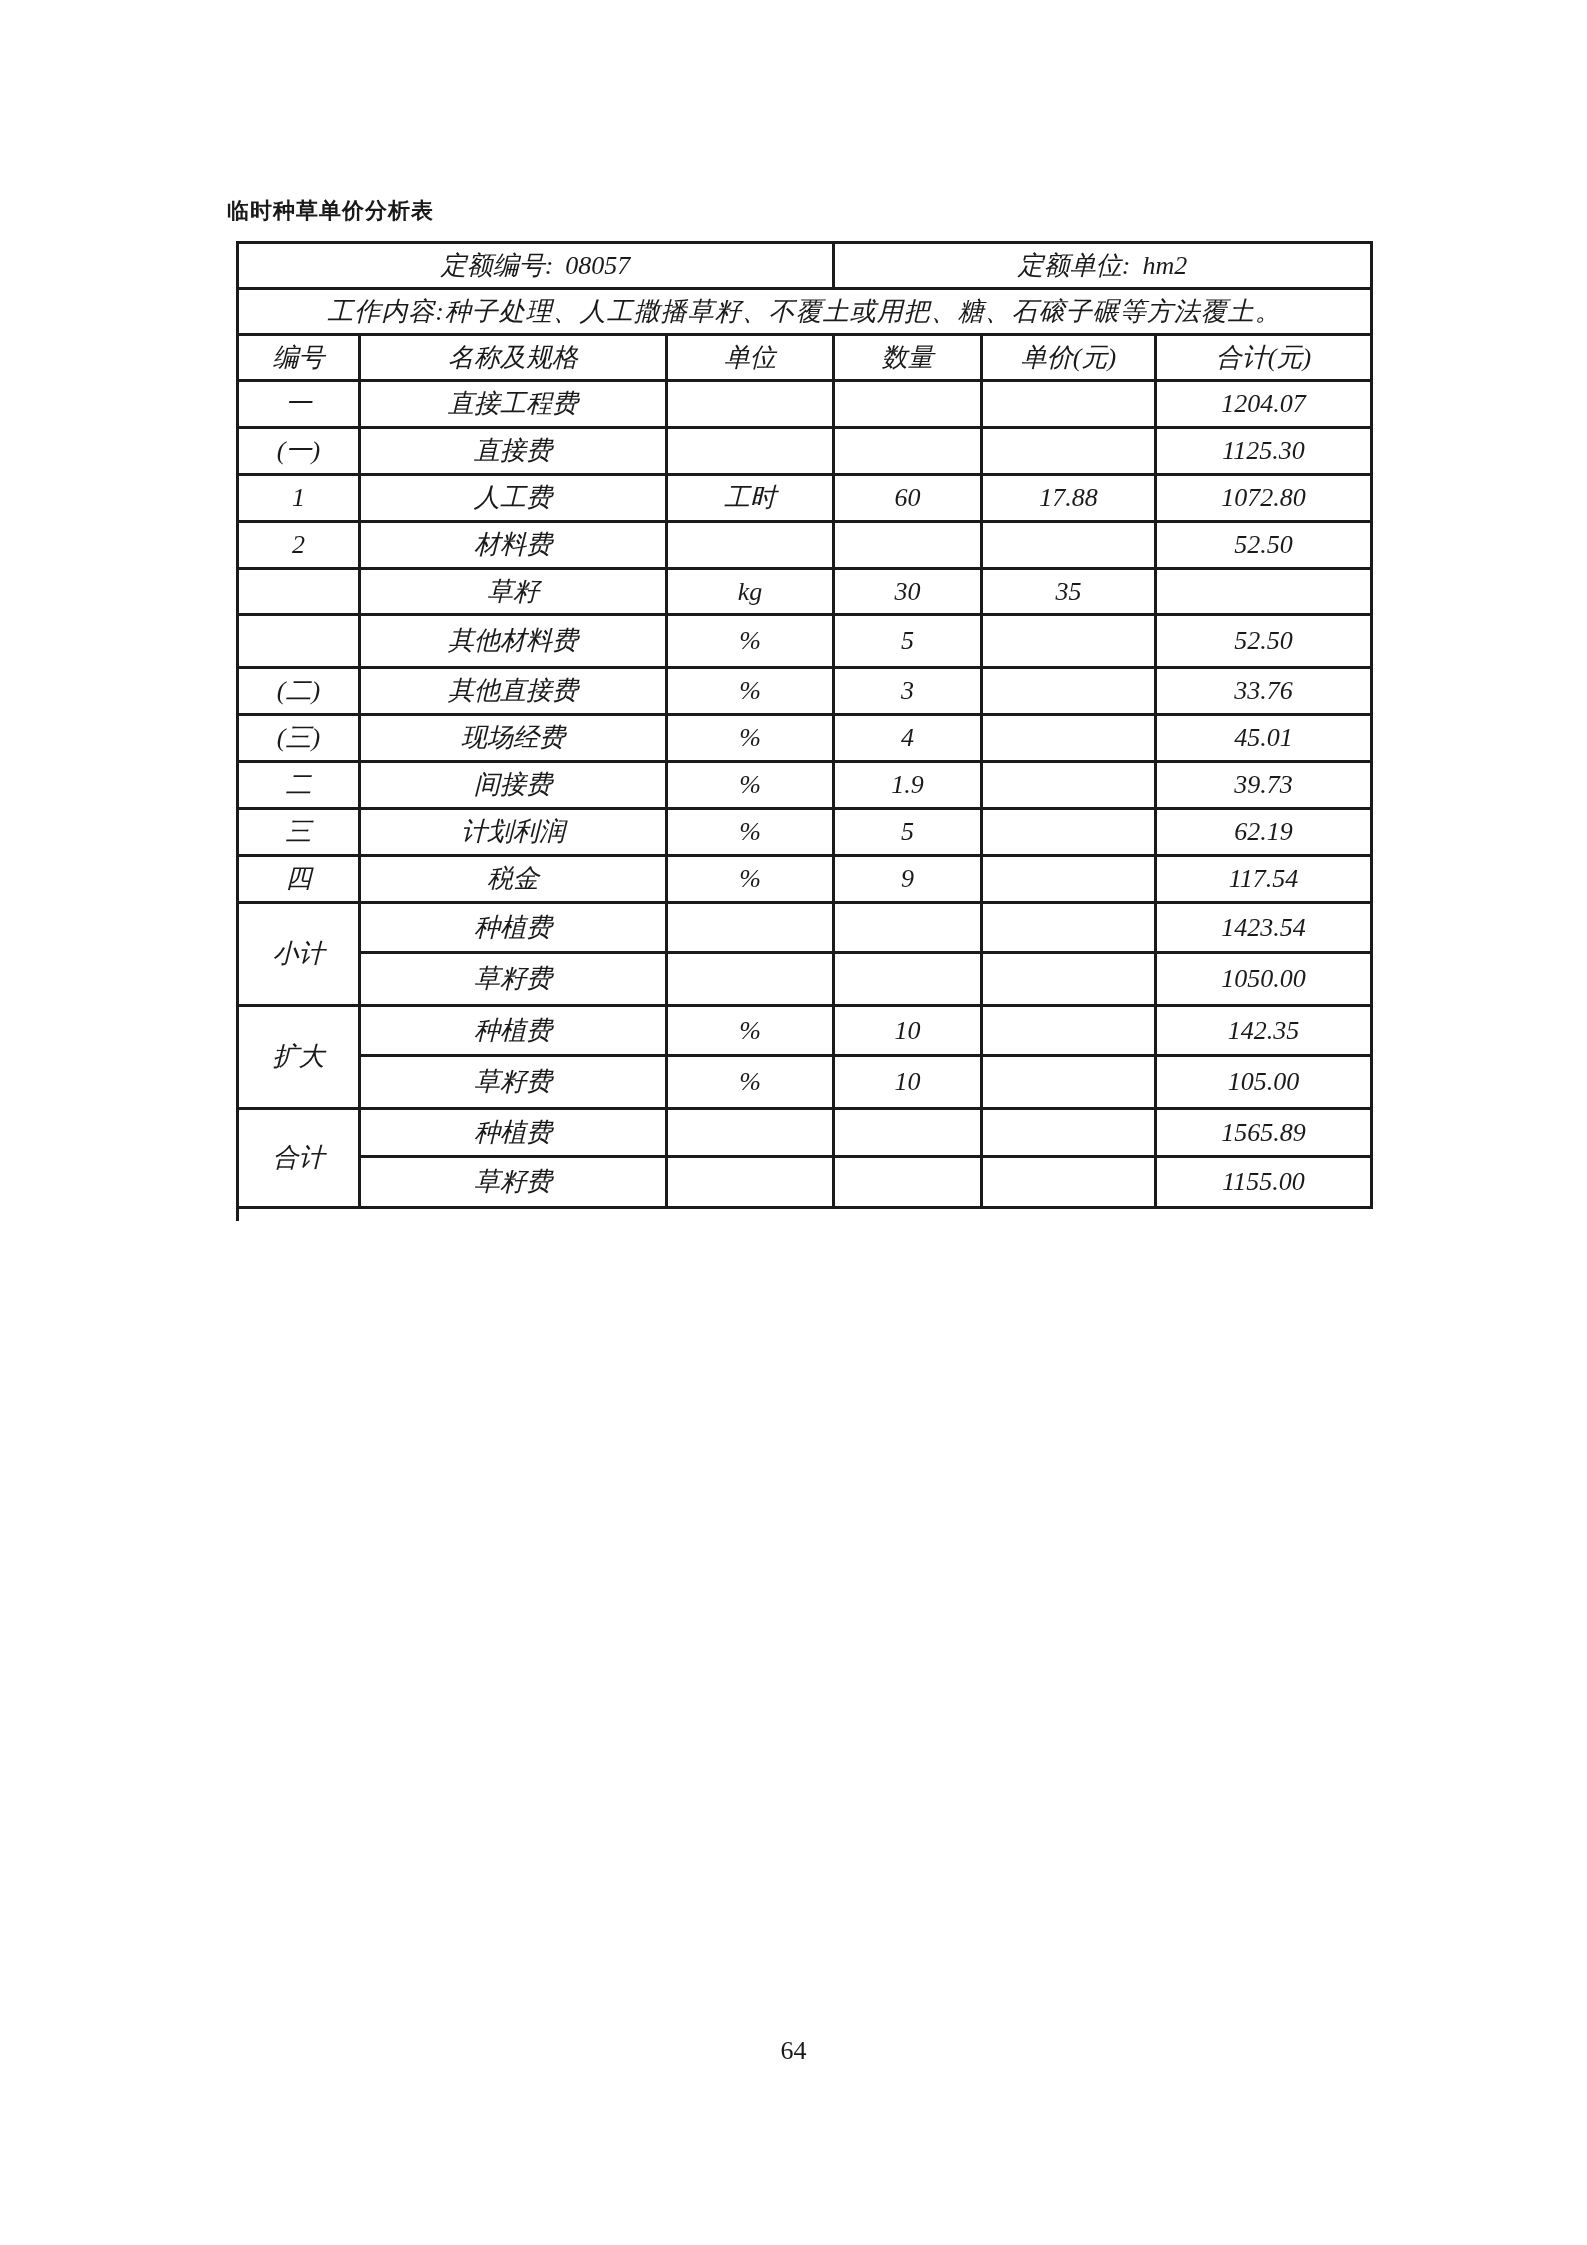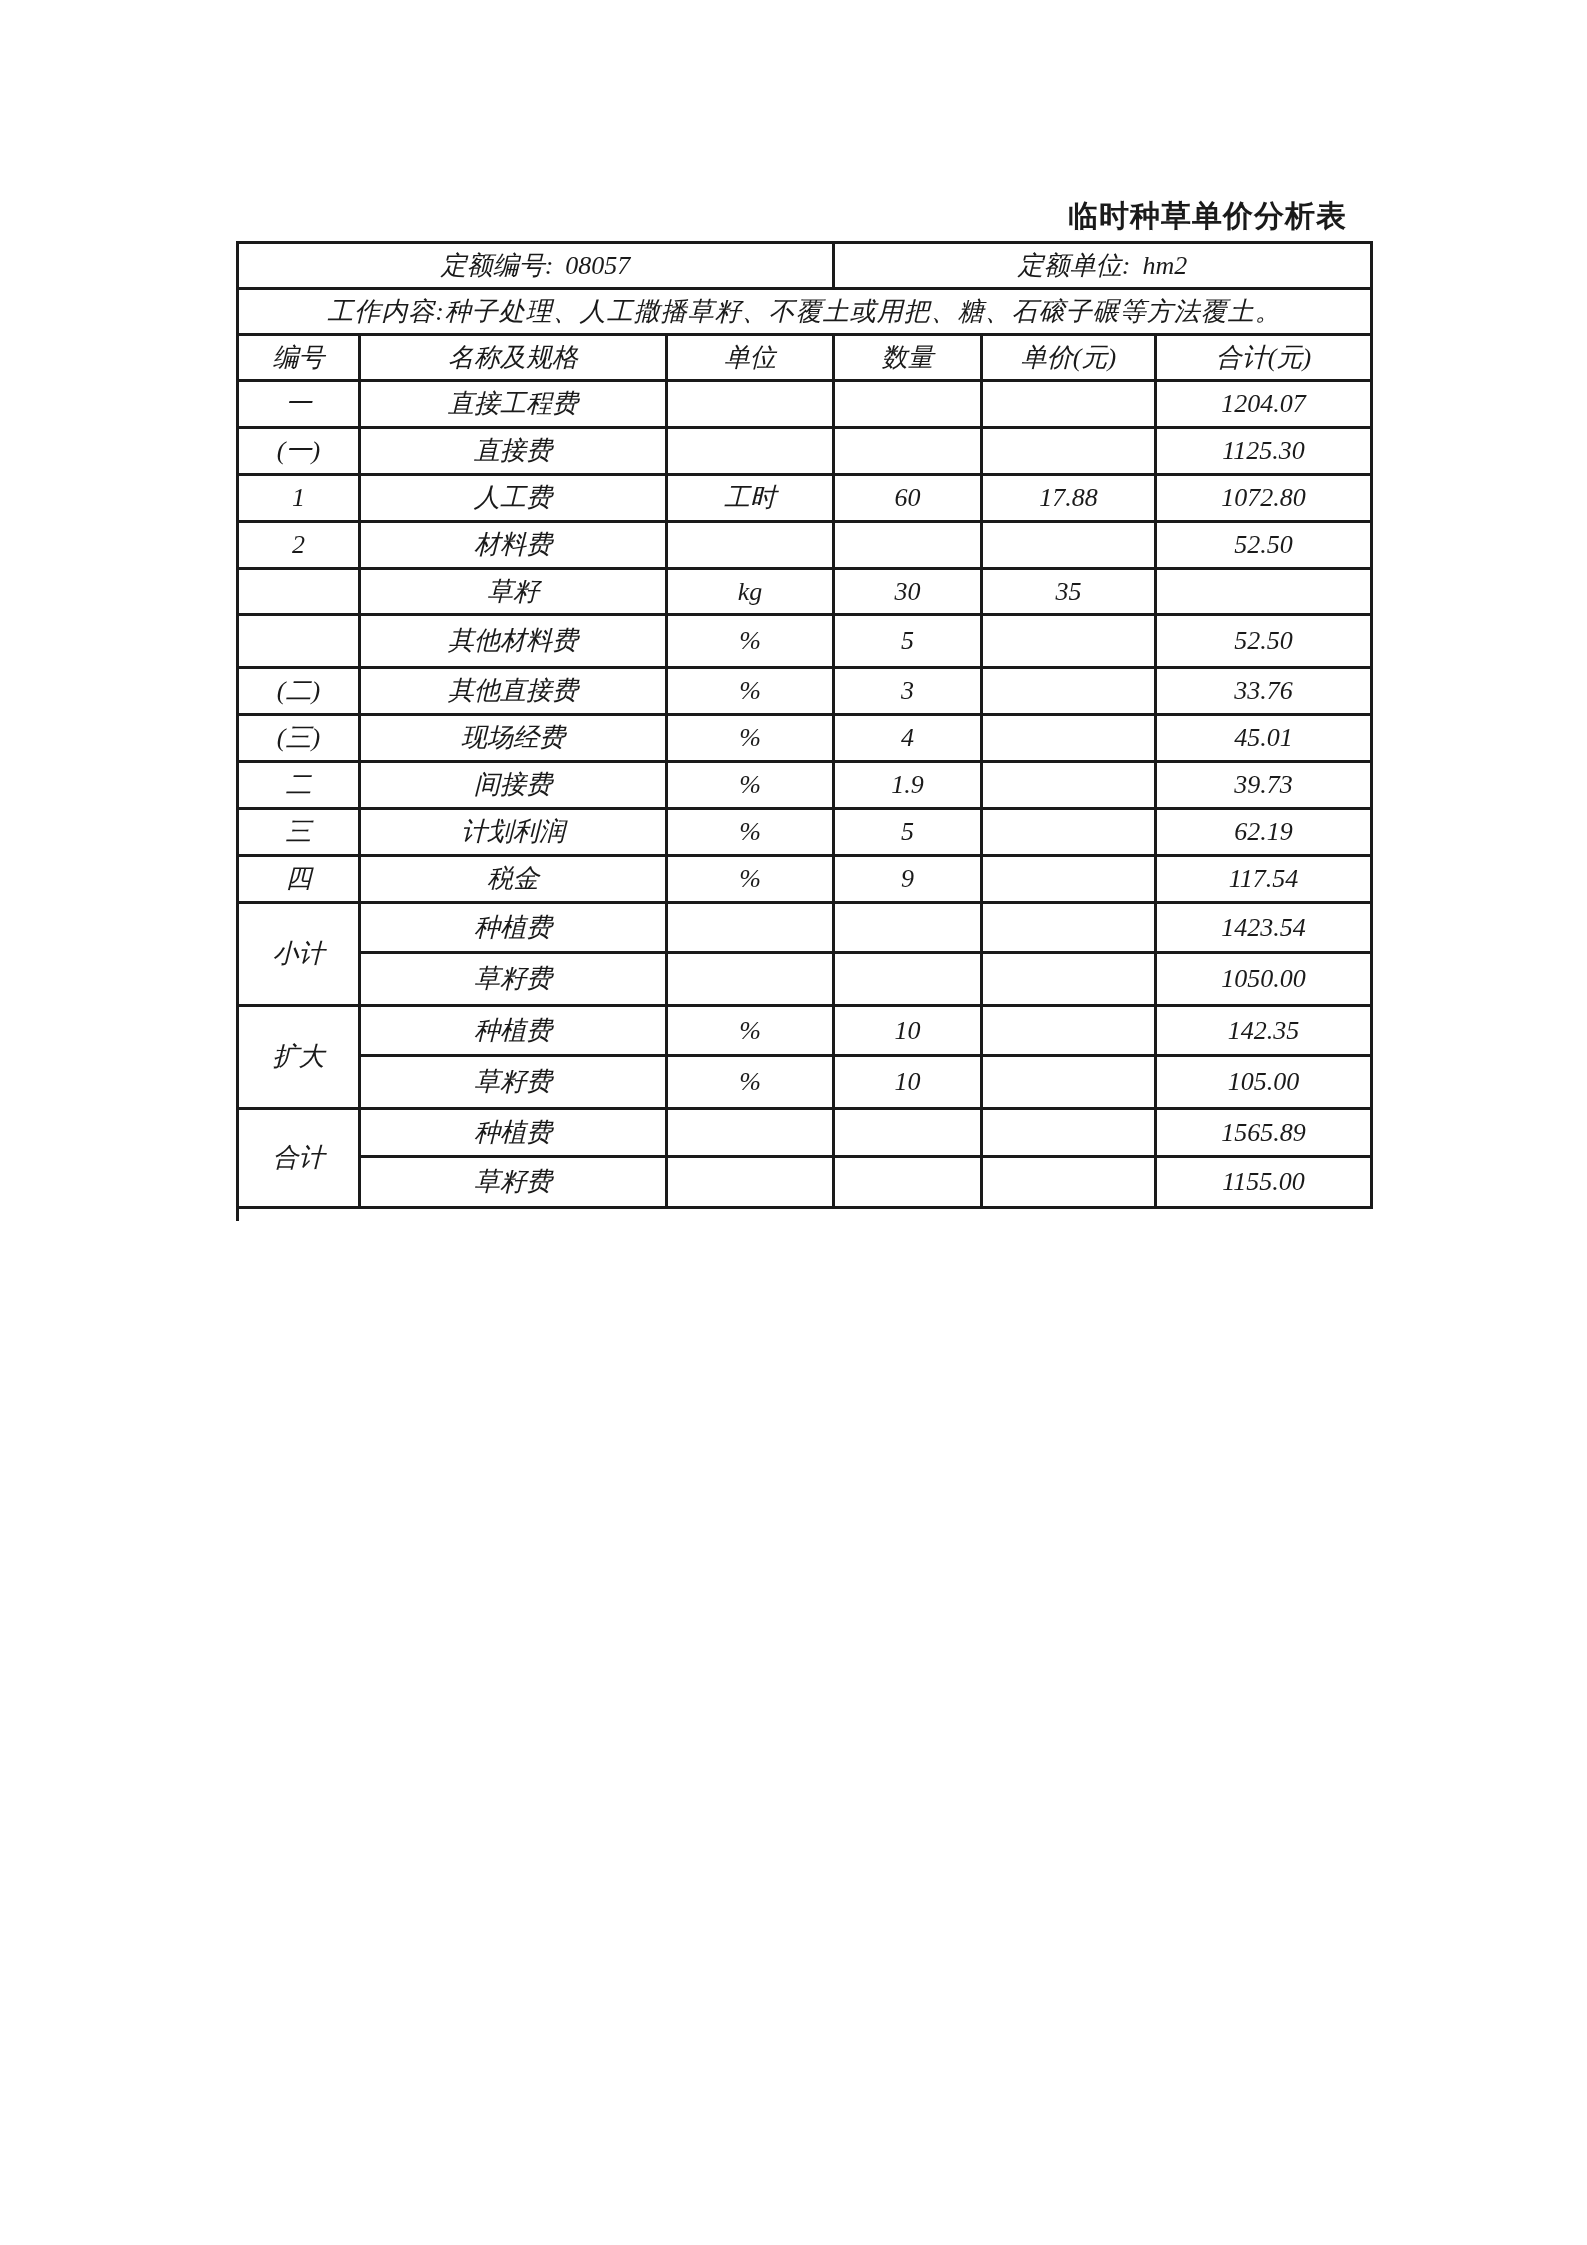--- a/index.html
+++ b/index.html
@@ -5,21 +5,21 @@
   html,body{margin:0;padding:0;background:#ffffff;}
   .page{
     position:relative;
     width:1587px;height:2245px;
     background:#ffffff;
     color:#1a1a1a;
     font-family:"Liberation Serif","DejaVu Serif",serif;
   }
   .doc-title{
     position:absolute;left:227px;top:196px;width:1120px;
-    text-align:right;font-size:30px;font-weight:bold;letter-spacing:1px;
+    text-align:left;font-size:22px;font-weight:bold;letter-spacing:1px;
   }
   .table-wrap{position:absolute;left:236px;top:241px;font-style:italic;}
   table.price-table{
     border-collapse:collapse;table-layout:fixed;width:1134px;
   }
   table.price-table td{
     border:3px solid #1a1a1a;
     padding:0;
     font-size:26px;line-height:1.2;
     text-align:center;vertical-align:middle;
@@ -210,14 +210,15 @@
         <td></td>
         <td></td>
         <td></td>
         <td>1155.00</td>
       </tr>
     </tbody>
       </table>
     <div class="border-tail"></div>
   </div>
 
+  <div class="page-number">64</div>
 
 </div>
 
 </body></html>

